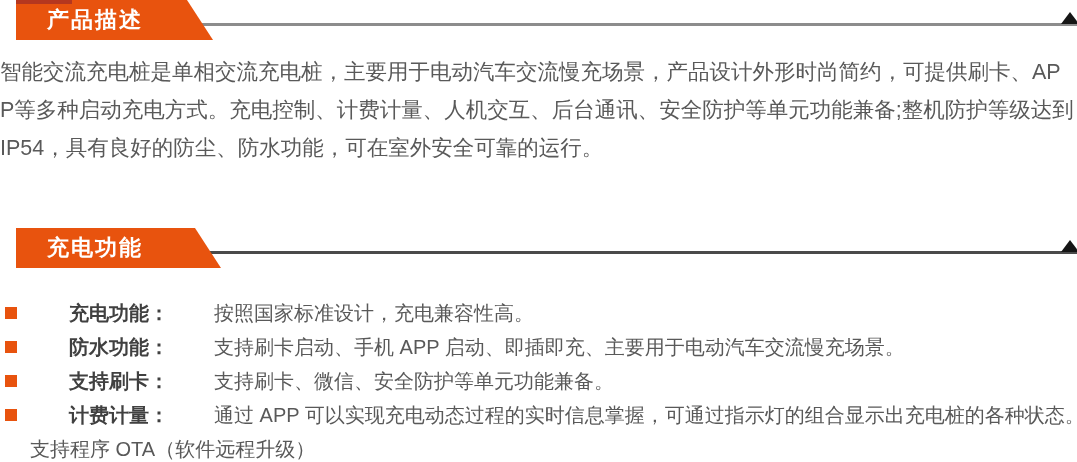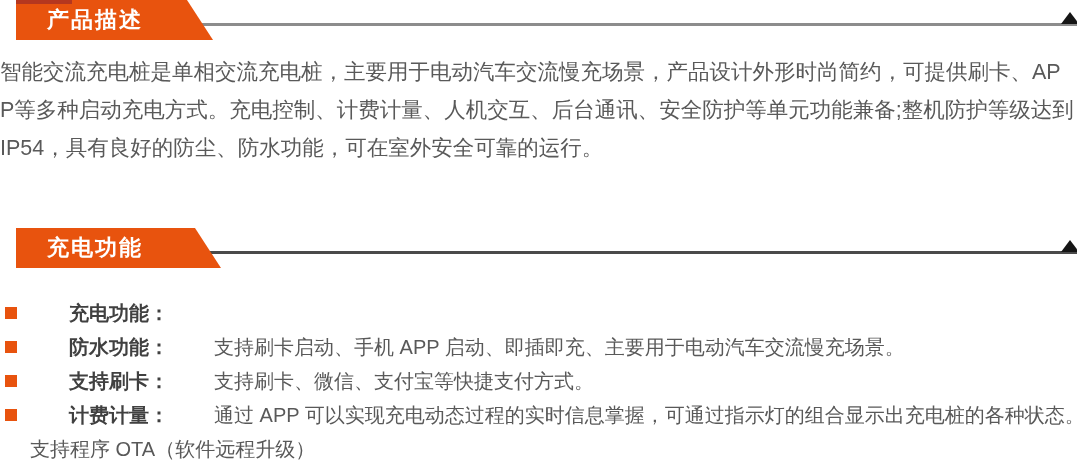--- a/index.html
+++ b/index.html
@@ -73,30 +73,31 @@
   <div class="banner-shape">
     <span>充电功能</span>
   </div>
   <div class="banner-triangle"></div>
 </div>
 
 <div class="features">
   <div class="feature-row">
     <span class="bullet"></span>
     <span class="feature-label">充电功能：</span>
+    <span class="feature-text">按照国家标准设计，充电兼容性高。</span>
   </div>
   <div class="feature-row">
     <span class="bullet"></span>
     <span class="feature-label">防水功能：</span>
     <span class="feature-text">支持刷卡启动、手机 APP 启动、即插即充、主要用于电动汽车交流慢充场景。</span>
   </div>
   <div class="feature-row">
     <span class="bullet"></span>
     <span class="feature-label">支持刷卡：</span>
-    <span class="feature-text">支持刷卡、微信、支付宝等快捷支付方式。</span>
+    <span class="feature-text">支持刷卡、微信、安全防护等单元功能兼备。</span>
   </div>
   <div class="feature-row">
     <span class="bullet"></span>
     <span class="feature-label">计费计量：</span>
     <span class="feature-text">通过 APP 可以实现充电动态过程的实时信息掌握，可通过指示灯的组合显示出充电桩的各种状态。</span>
   </div>
   <span class="feature-cont">支持程序 OTA（软件远程升级）</span>
 </div>
 
 </body></html>

